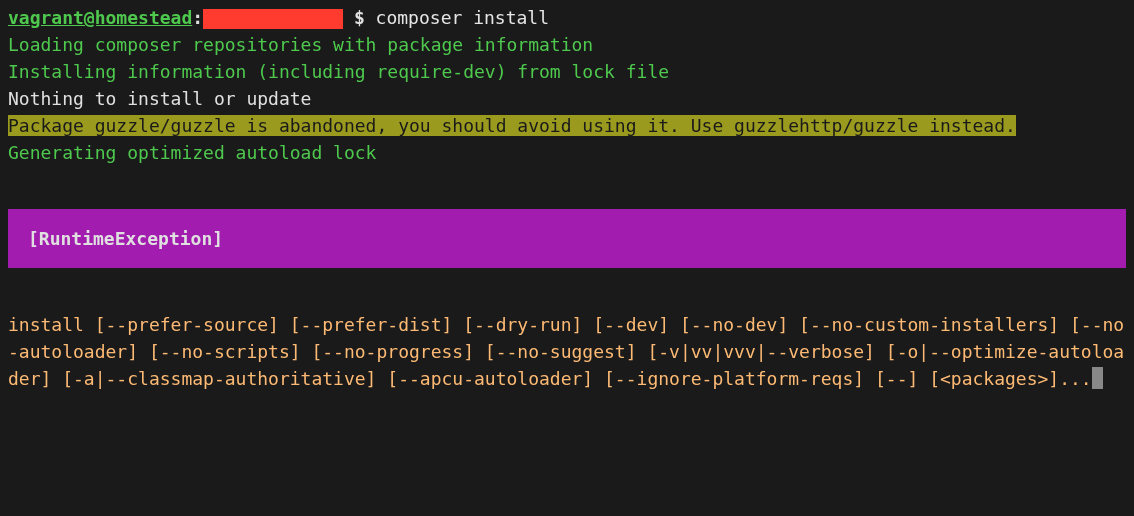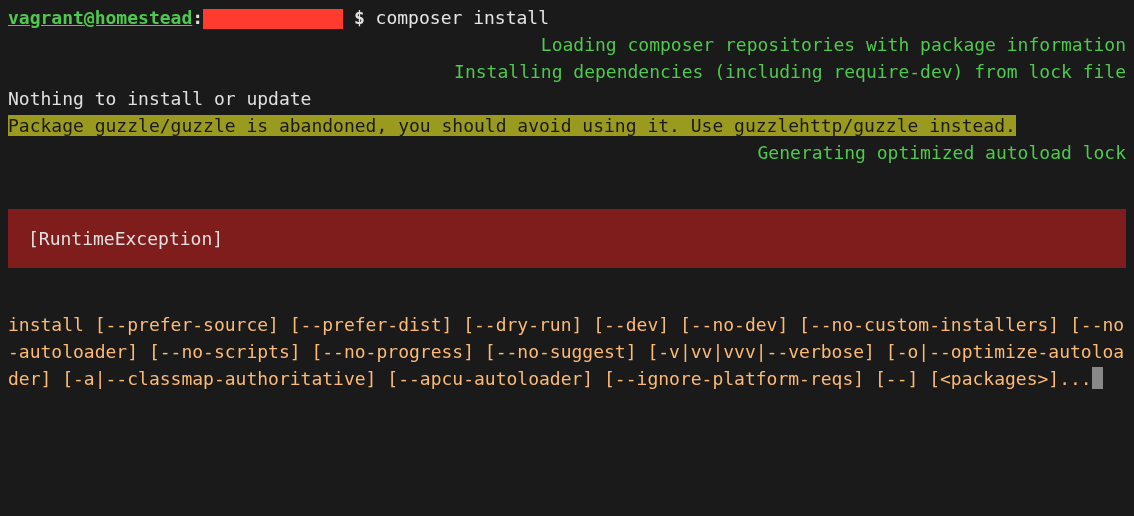--- a/index.html
+++ b/index.html
@@ -38,35 +38,35 @@
     .prompt-dollar {
       color: #e0e0e0;
       font-weight: bold;
     }
     .command {
       color: #e5e5e5;
       font-weight: normal;
     }
     .green-text {
       color: #4ec94e;
-      text-align: right;
     }
     .white-text {
       color: #e0e0e0;
       font-weight: normal;
     }
     .warning-highlight {
       background: #9a9a1f;
       color: #1a1a1a;
     }
     .error-box {
-      background: #7f1d1d;
+      background: #a21caf;
       color: #e0e0e0;
       padding: 16px 20px;
       margin: 16px 0;
+      font-weight: bold;
     }
     .error-box .line {
       white-space: pre-wrap;
       word-break: break-all;
     }
     .usage {
       color: #fdba74;
       word-break: break-all;
     }
     .cursor {
@@ -84,21 +84,21 @@
       height: 27px;
     }
   </style>
 </head>
 <body>
 
 <div>
   <div><span class="prompt-user">vagrant@homestead</span><span class="prompt-sep">:</span><span class="redacted"></span><span class="prompt-dollar"> <span>$</span> </span><span class="command">composer install</span></div>
 
   <div class="green-text">Loading composer repositories with package information</div>
-  <div class="green-text">Installing dependencies (including require-dev) from lock file</div>
+  <div class="green-text">Installing information (including require-dev) from lock file</div>
   <div class="white-text">Nothing to install or update</div>
   <div class="wrap-block"><span class="warning-highlight">Package guzzle/guzzle is abandoned, you should avoid using it. Use guzzlehttp/guzzle instead.</span></div>
   <div class="green-text">Generating optimized autoload lock</div>
 
   <div class="blank-line"></div>
 
   <div class="error-box">
     <div class="line">[RuntimeException]</div>
   </div>
 

